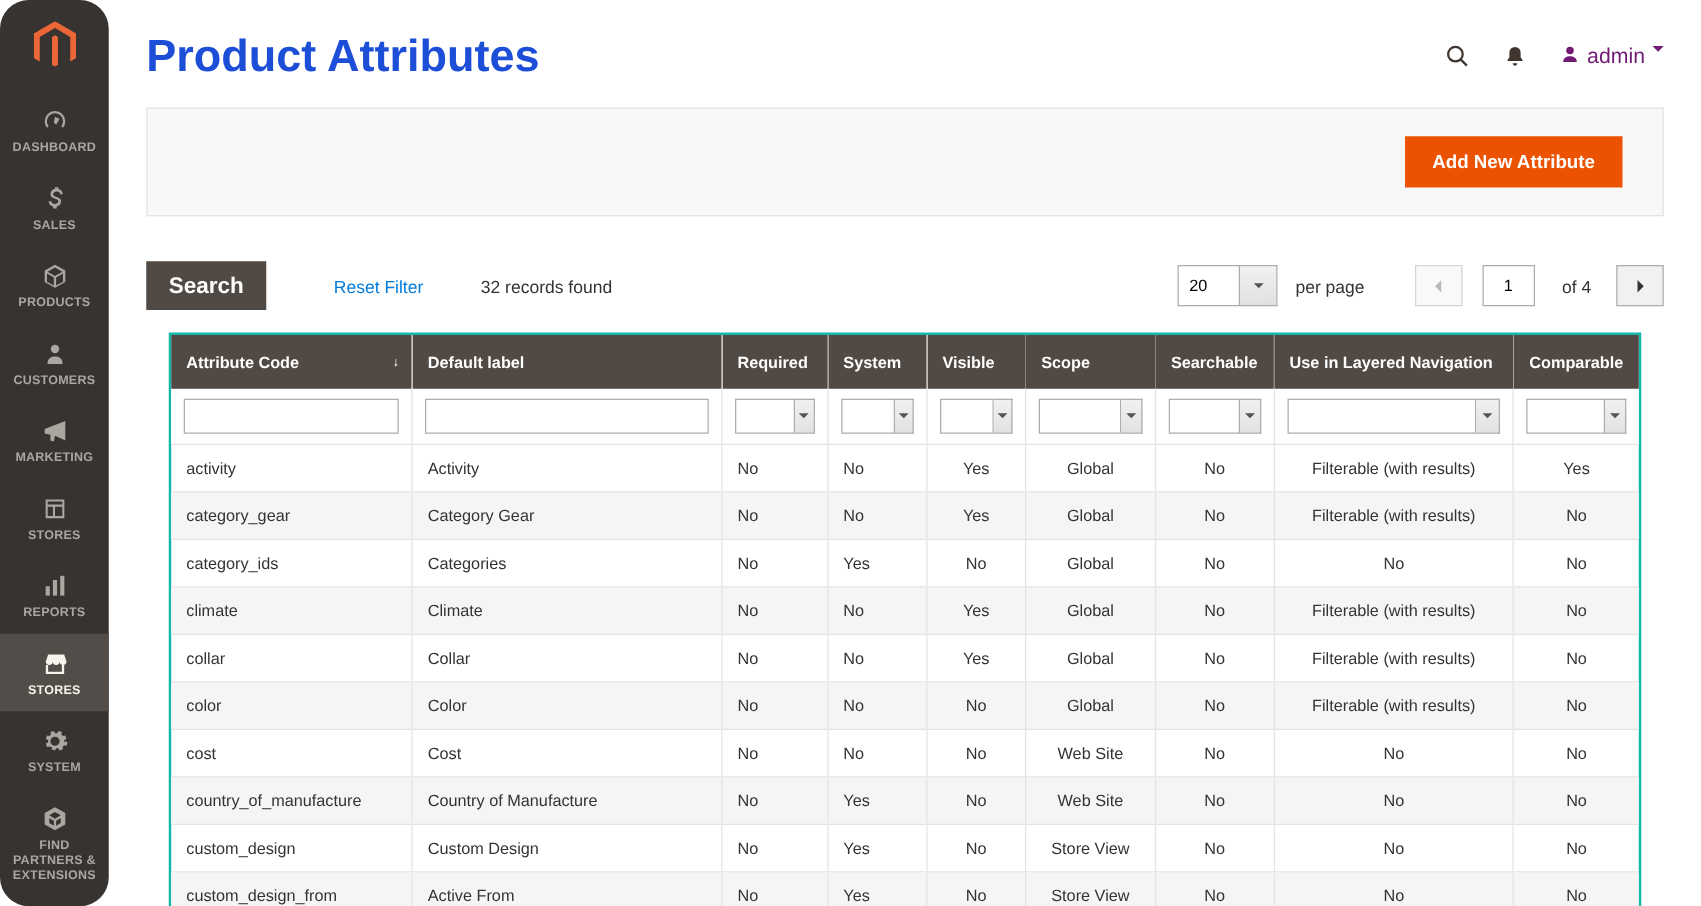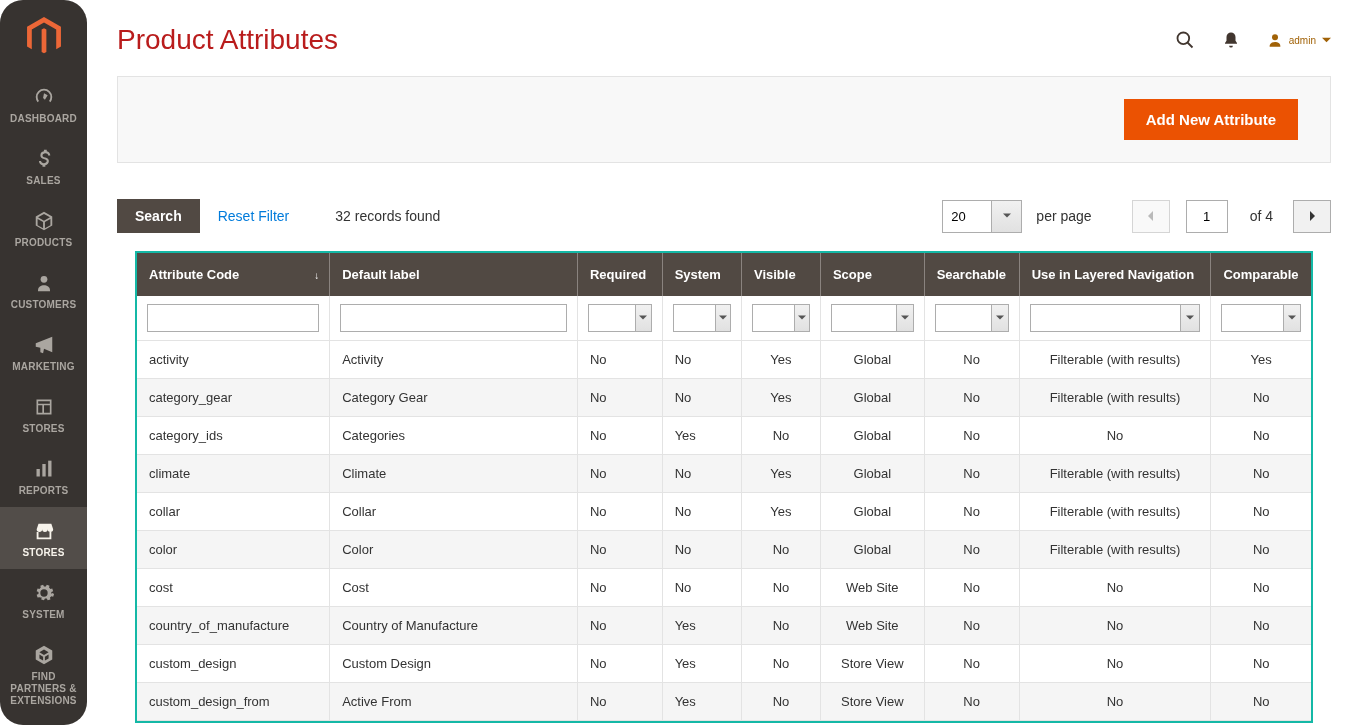--- a/index.html
+++ b/index.html
@@ -10,34 +10,34 @@
 .logo { height: 73px; display: flex; align-items: center; justify-content: center; }
 .logo svg { width: 34px; height: 40px; }
 .nav-item { display: flex; flex-direction: column; align-items: center; padding: 12px 4px 10px; cursor: pointer; color: #aaa6a0; text-align: center; }
 .nav-item.active { background: #524d49; color: #f7f3eb; }
 .nav-icon { width: 24px; height: 24px; margin-bottom: 4px; display: flex; align-items: center; justify-content: center; }
 .nav-label { font-size: 10px; font-weight: 600; line-height: 1.2; letter-spacing: 0.02em; }
 
 
 .main { margin-left: 87px; padding: 0; }
 .header { display: flex; align-items: center; justify-content: space-between; padding: 24px 30px 20px; }
-.page-title { font-size: 28px; font-weight: 400; color: #b91c1c; }
+.page-title { font-size: 36px; font-weight: 700; color: #1d4ed8; }
 .header-actions { display: flex; align-items: center; gap: 26px; }
 .icon-btn { width: 20px; height: 20px; display: flex; align-items: center; justify-content: center; cursor: pointer; color: #41362f; }
-.admin-dropdown { display: flex; align-items: center; gap: 6px; cursor: pointer; color: #a16207; font-size: 10px; }
+.admin-dropdown { display: flex; align-items: flex-start; gap: 6px; cursor: pointer; color: #701a75; font-size: 17px; }
 
 
 .action-bar { margin: 0 30px; background: #f8f8f8; border: 1px solid #e3e3e3; padding: 22px 32px; display: flex; justify-content: flex-end; }
 .btn-primary { background: #eb5202; color: #fff; border: none; padding: 12px 22px; font-size: 15px; font-weight: 600; cursor: pointer; }
 
 
 .toolbar { margin: 36px 30px 0; display: flex; align-items: center; justify-content: space-between; }
 .toolbar-left { display: flex; align-items: center; gap: 18px; }
-.btn-search { background: #514943; color: #fff; border: none; padding: 9px 18px; font-size: 14px; font-weight: 600; cursor: pointer; }
-.link-reset { color: #007bdb; text-decoration: none; font-size: 14px; cursor: pointer; }
+.btn-search { background: #514943; color: #fff; border: none; padding: 9px 18px; font-size: 18px; font-weight: 600; cursor: pointer; }
+.link-reset { color: #007bdb; text-decoration: none; font-size: 14px; cursor: pointer; margin-left: 36px; }
 .records-found { font-size: 14px; color: #333; margin-left: 28px; }
 .toolbar-right { display: flex; align-items: center; gap: 10px; margin-left: 44px; }
 .perpage-select { position: relative; display: flex; }
 .perpage-input { width: 50px; height: 33px; border: 1px solid #adadad; padding: 0 8px; font-size: 13px; text-align: left; }
 .perpage-btn { width: 30px; height: 33px; border: 1px solid #adadad; border-left: none; background: linear-gradient(#f1f1f1,#e1e1e1); cursor: pointer; display: flex; align-items: center; justify-content: center; }
 .perpage-label { font-size: 14px; color: #333; margin-left: 4px; margin-right: 30px; }
 .pager-btn { width: 38px; height: 33px; border: 1px solid #adadad; background: #f1f1f1; cursor: pointer; display: flex; align-items: center; justify-content: center; }
 .pager-btn.disabled { opacity: 0.5; cursor: default; background: #f5f5f5; }
 .pager-input { width: 42px; height: 33px; border: 1px solid #adadad; text-align: center; font-size: 13px; margin: 0 6px; }
 .pager-total { font-size: 14px; color: #333; margin: 0 10px 0 6px; }

